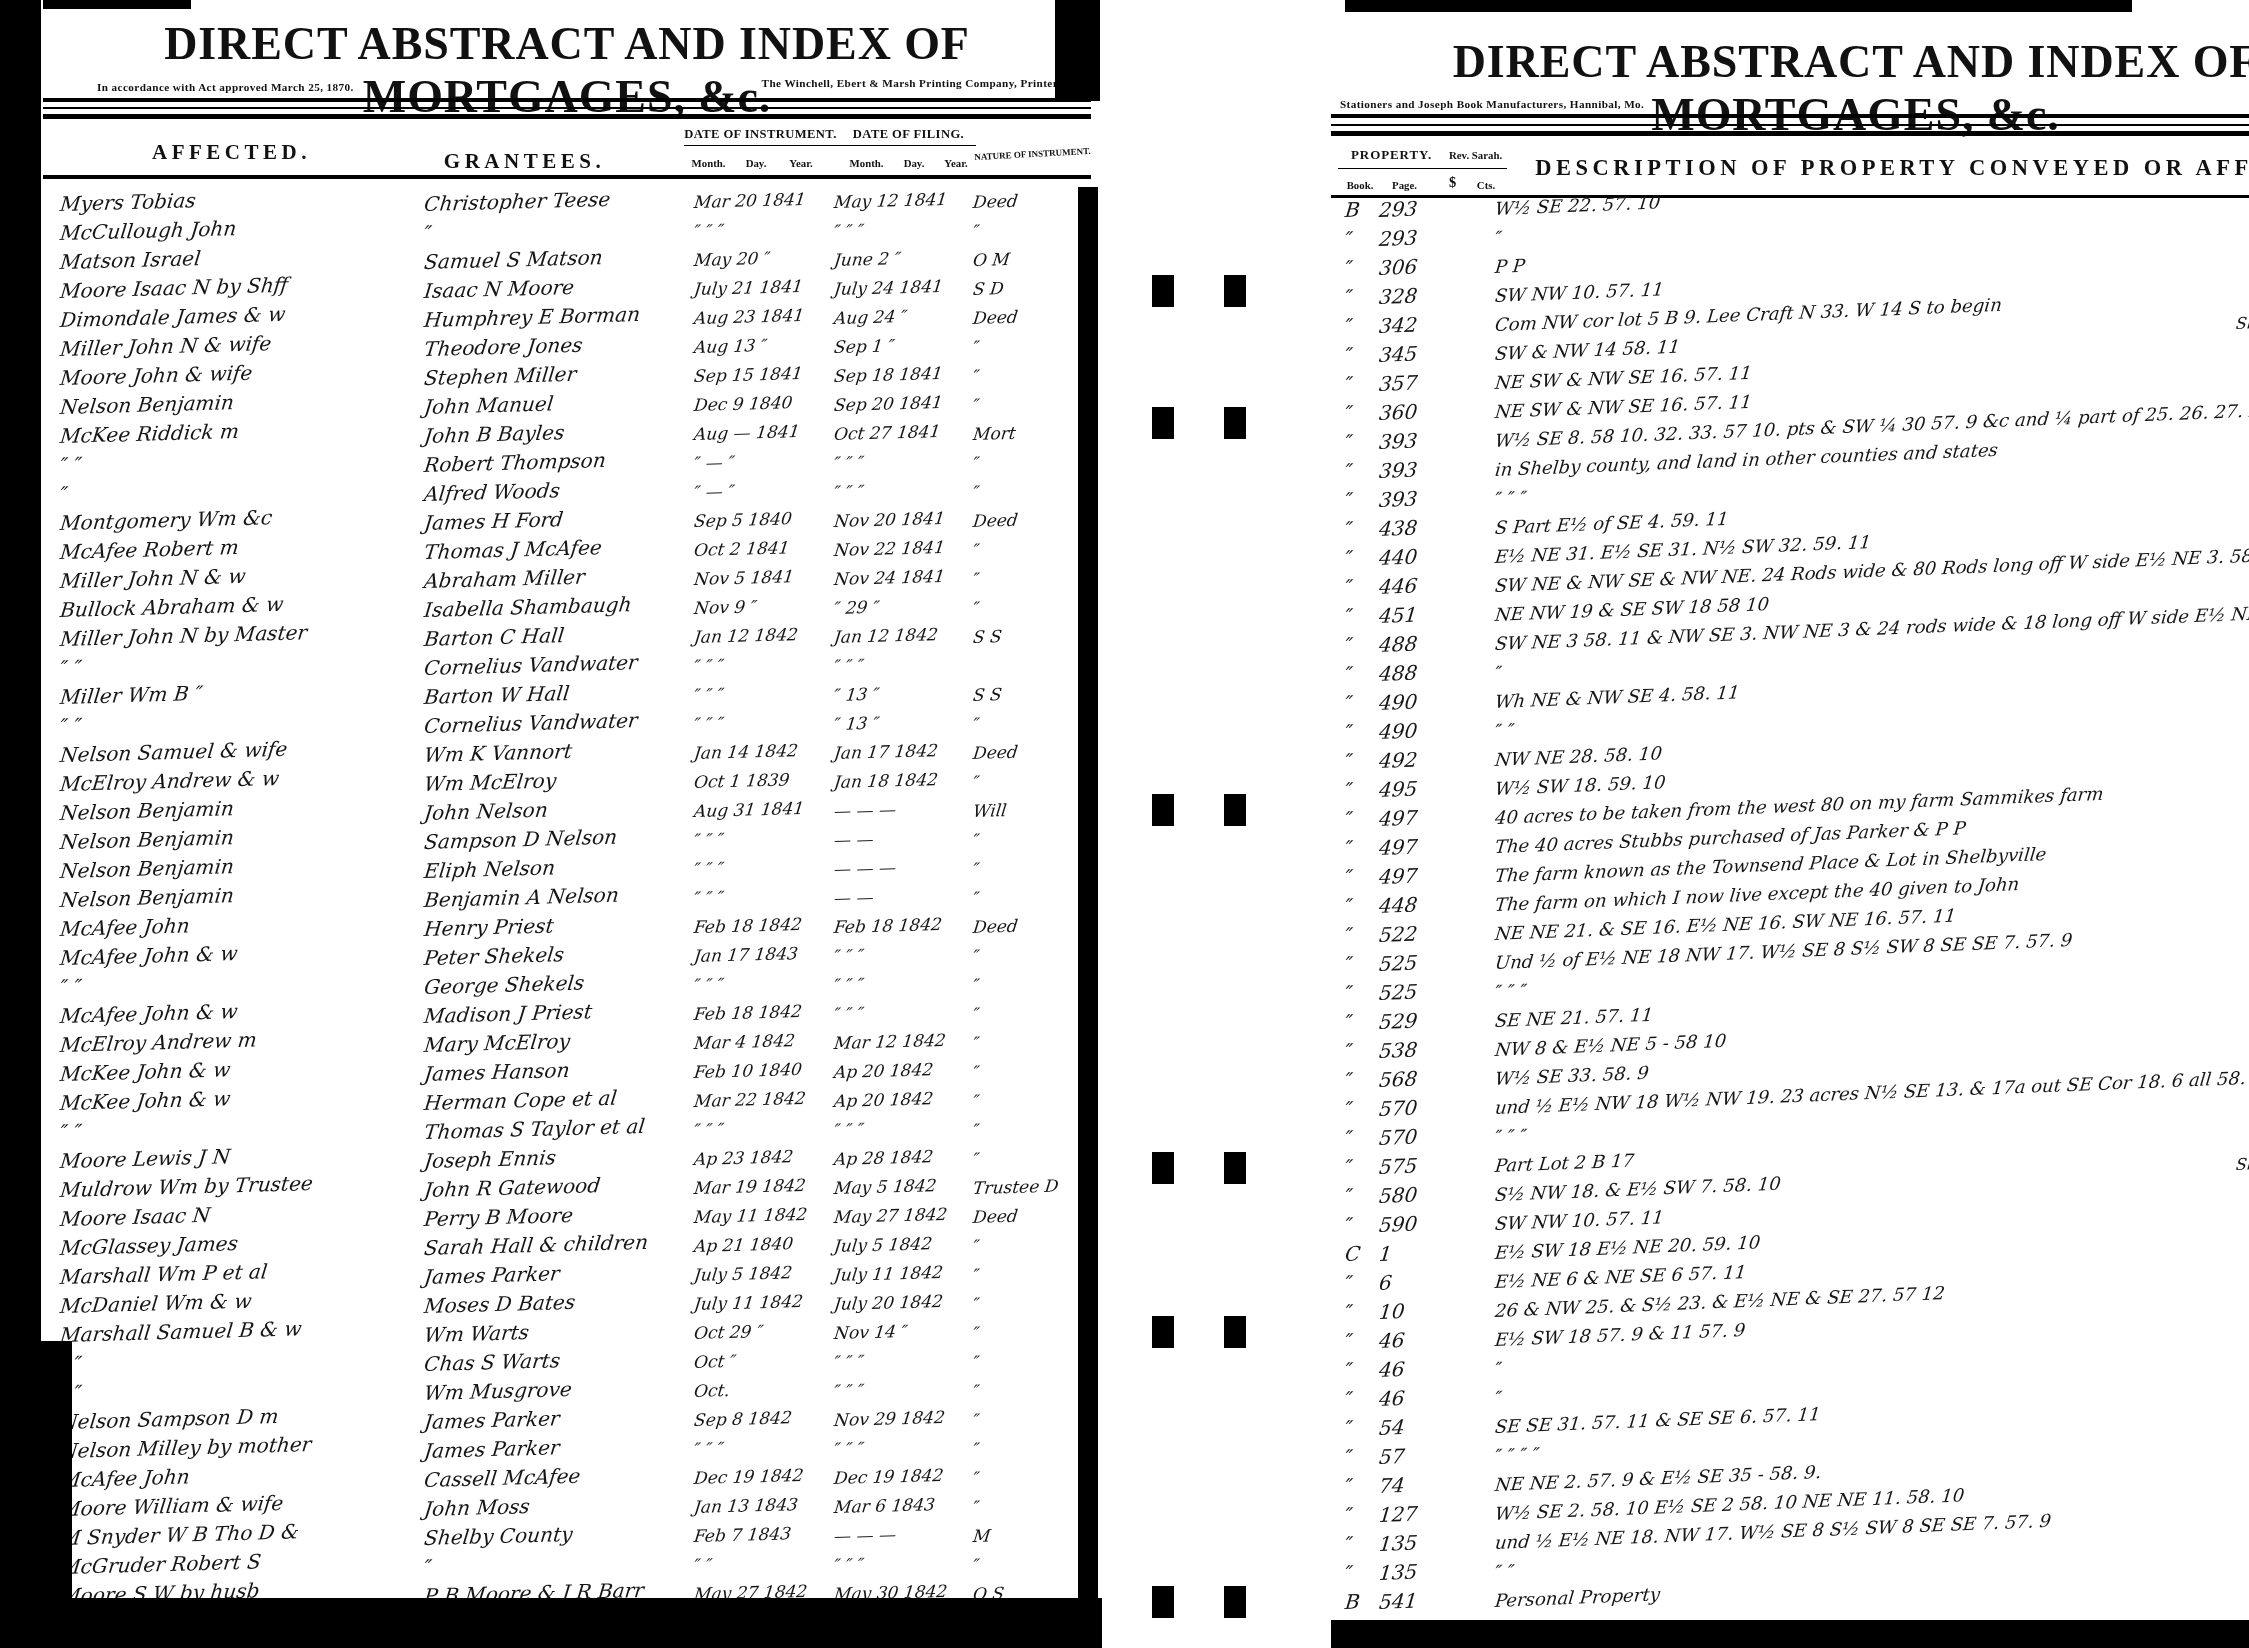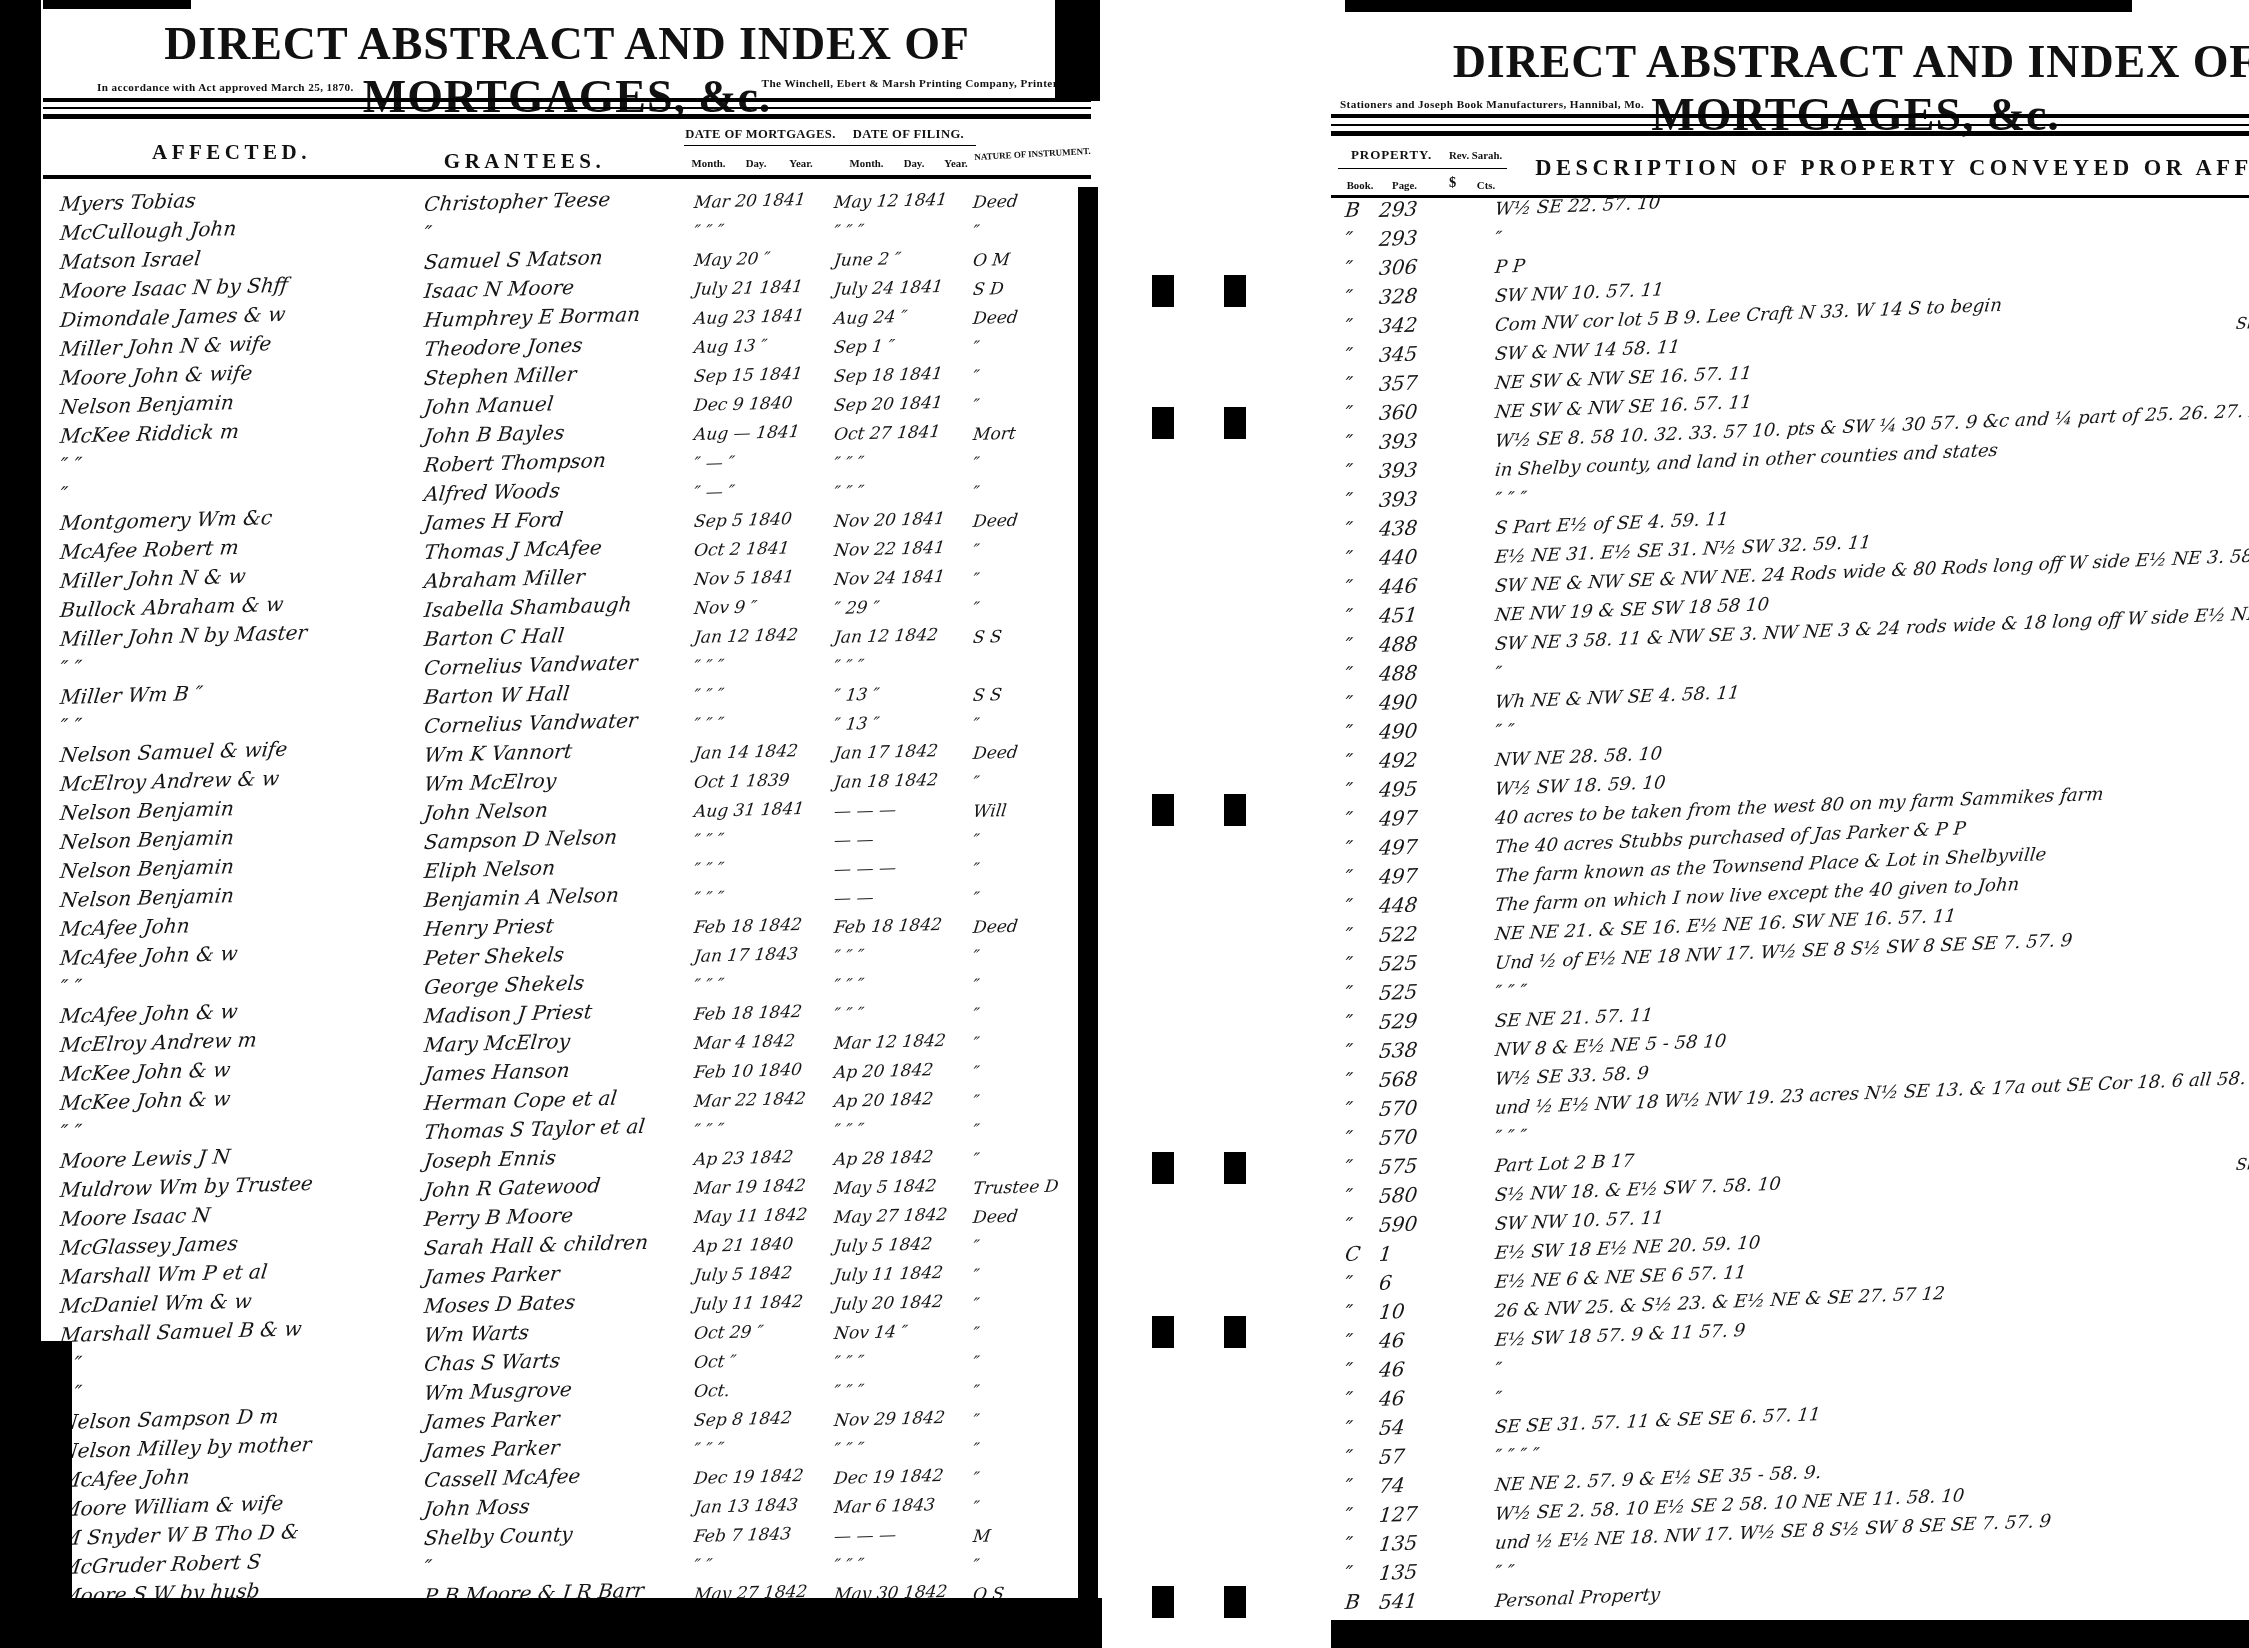--- a/index.html
+++ b/index.html
@@ -49,21 +49,21 @@
 <div class="page" id="page-left">
   <div class="title">DIRECT ABSTRACT AND INDEX OF MORTGAGES, &amp;c.</div>
   <div class="smallnote" style="left:38px;top:81px;margin-left:16px;">In accordance with Act approved March 25, 1870.</div>
   <div class="smallnote" style="right:25px;top:77px;">The Winchell, Ebert &amp; Marsh Printing Company, Printers.</div>
   <div class="rule" style="top:98px;height:3.6px;"></div>
   <div class="rule" style="top:107px;height:2.2px;"></div>
   <div class="rule" style="top:114px;height:5.4px;"></div>
 
   <div class="colhead hdr-big" style="left:49px;width:279px;top:140px;">AFFECTED.</div>
   <div class="colhead hdr-big" style="left:342px;width:279px;top:149px;">GRANTEES.</div>
-  <div class="colhead hdr-mid" style="left:641px;width:153px;top:127px;">DATE OF MORTGAGES.</div>
+  <div class="colhead hdr-mid" style="left:641px;width:153px;top:127px;">DATE OF INSTRUMENT.</div>
   <div class="colhead hdr-mid" style="left:796px;width:139px;top:127px;">DATE OF FILING.</div>
   <div class="rule" style="left:641px;width:292px;right:auto;top:145px;height:1.3px;"></div>
   <div class="colhead" style="left:931px;width:117px;top:149px;font-size:9px;transform:rotate(-3deg);">NATURE OF INSTRUMENT.</div>
   <div class="colhead hdr-sm" style="left:643px;width:45px;top:157px;">Month.</div>
   <div class="colhead hdr-sm" style="left:695px;width:36px;top:157px;">Day.</div>
   <div class="colhead hdr-sm" style="left:738px;width:40px;top:157px;">Year.</div>
   <div class="colhead hdr-sm" style="left:801px;width:45px;top:157px;">Month.</div>
   <div class="colhead hdr-sm" style="left:853px;width:36px;top:157px;">Day.</div>
   <div class="colhead hdr-sm" style="left:893px;width:40px;top:157px;">Year.</div>
   <div class="rule" style="top:175px;height:3.6px;"></div>

